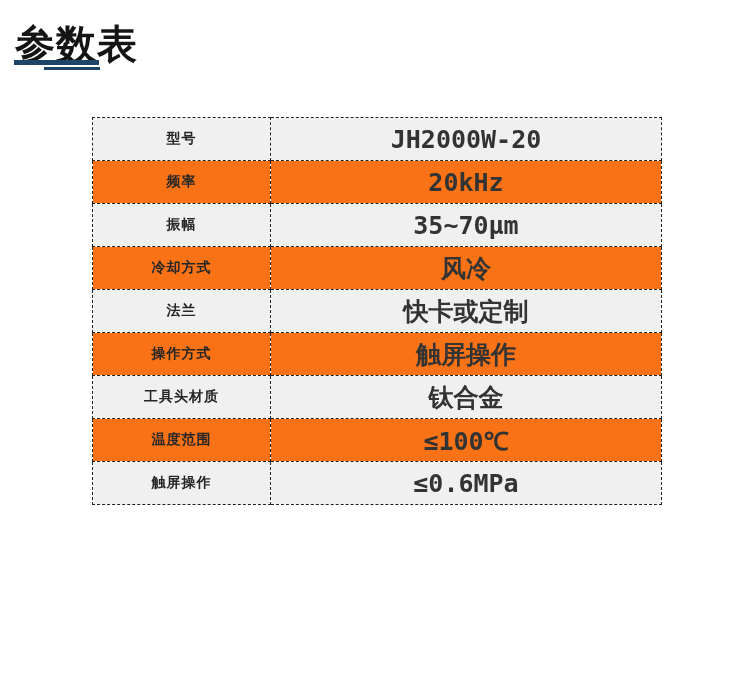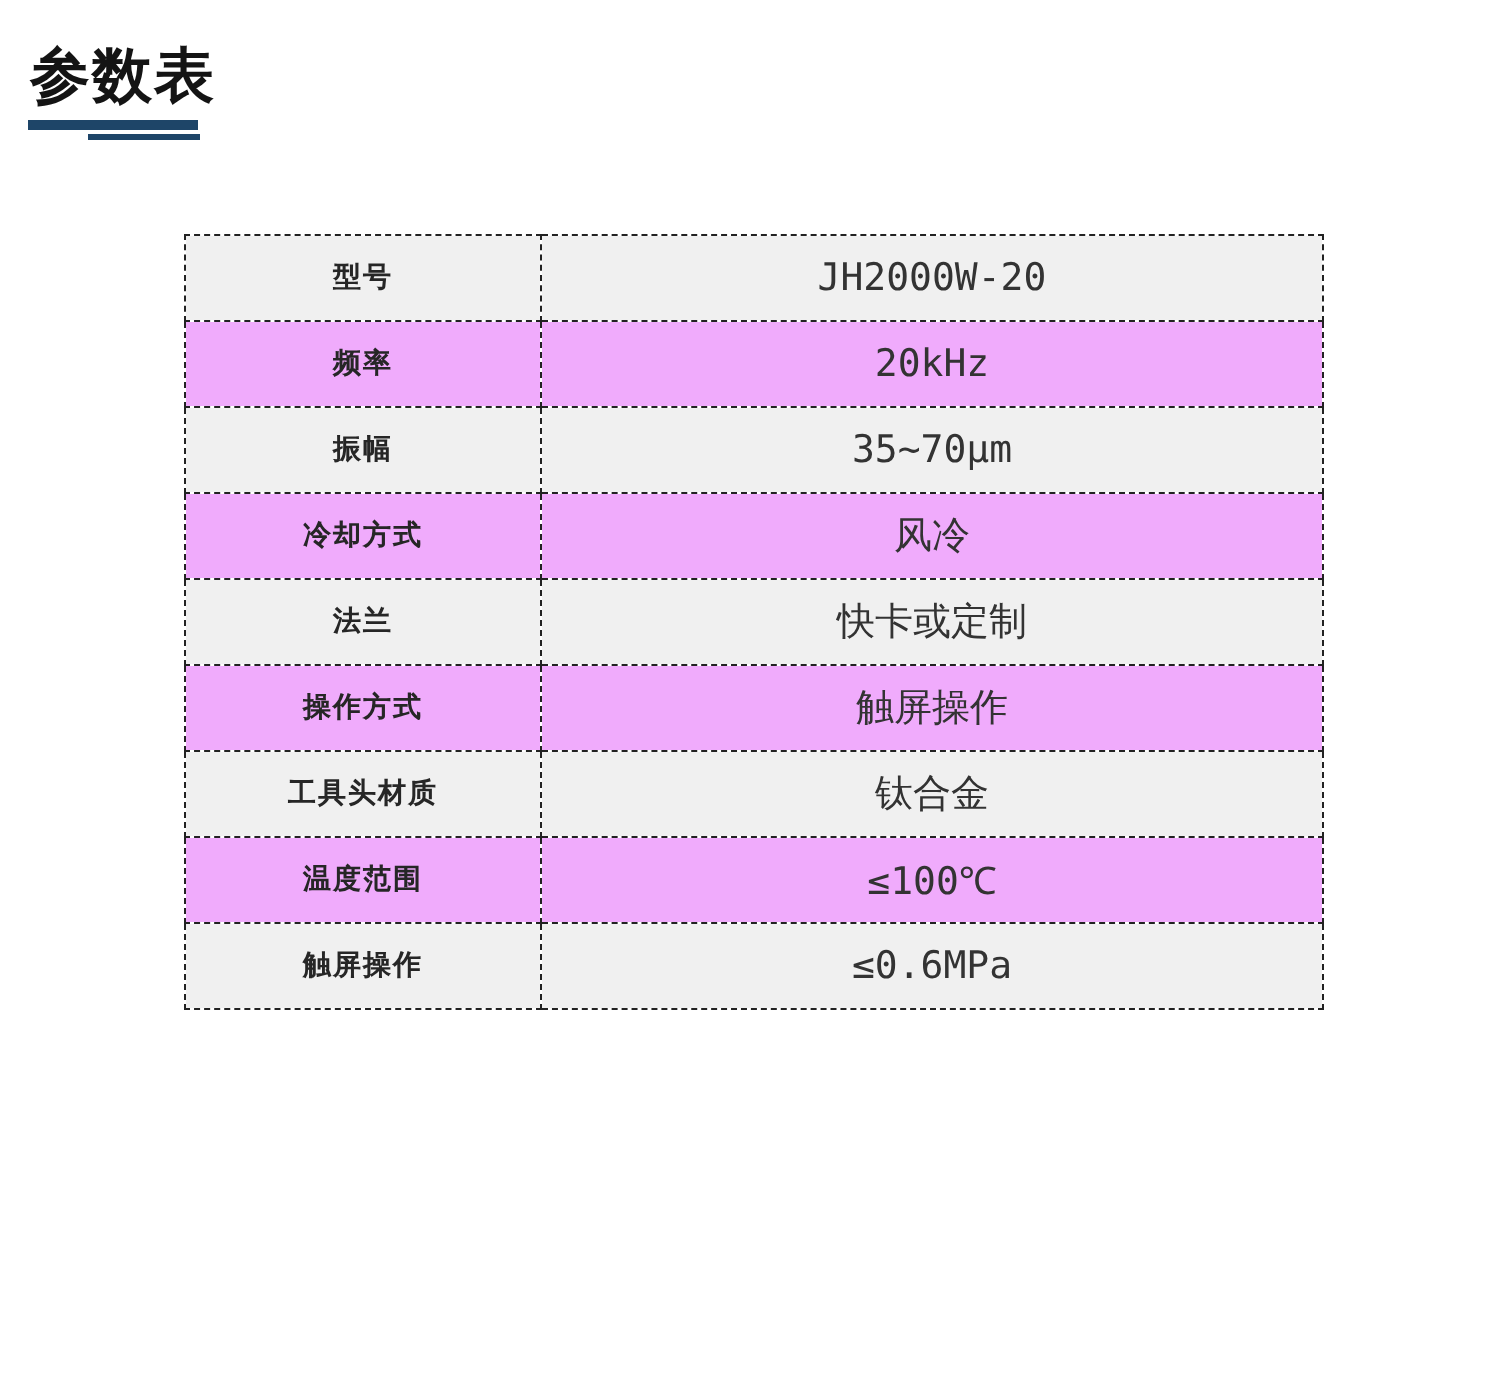--- a/index.html
+++ b/index.html
@@ -23,21 +23,21 @@
     top: 0;
     width: 300px;
     height: 80px;
   }
   .page-title {
     position: absolute;
     left: 15px;
     top: 22px;
     margin: 0;
     font-family: "DejaVu Serif", serif;
-    font-size: 30px;
+    font-size: 40px;
     font-weight: 700;
     letter-spacing: 1px;
     color: #141414;
     line-height: 1.1;
   }
   .title-bar-1 {
     position: absolute;
     left: 14px;
     top: 60px;
     width: 85px;
@@ -64,38 +64,38 @@
   }
   .param-table td {
     border: 1px dashed var(--border, #222222);
     height: 42px;
     text-align: center;
     vertical-align: middle;
     padding: 0;
     overflow: hidden;
   }
   .param-table tr {
-    background: #f0abfc;
+    background: #f97316;
   }
   .param-table tr:nth-child(odd) {
     background: var(--stripe, #f0f0f0);
   }
   .label-cell {
     width: 177px;
     font-family: "Liberation Sans", sans-serif;
     font-weight: 700;
     font-size: 14px;
     color: var(--label-color, #262626);
     letter-spacing: 1px;
   }
   .value-cell {
     width: 390px;
     font-family: "DejaVu Sans Mono", monospace;
-    font-weight: 400;
-    font-size: 19px;
+    font-weight: 700;
+    font-size: 25px;
     color: var(--value-color, #333333);
   }
 </style>
 </head>
 <body>
 
 <div class="page">
 
   <div class="title-wrap">
     <h1 class="page-title">参数表</h1>

